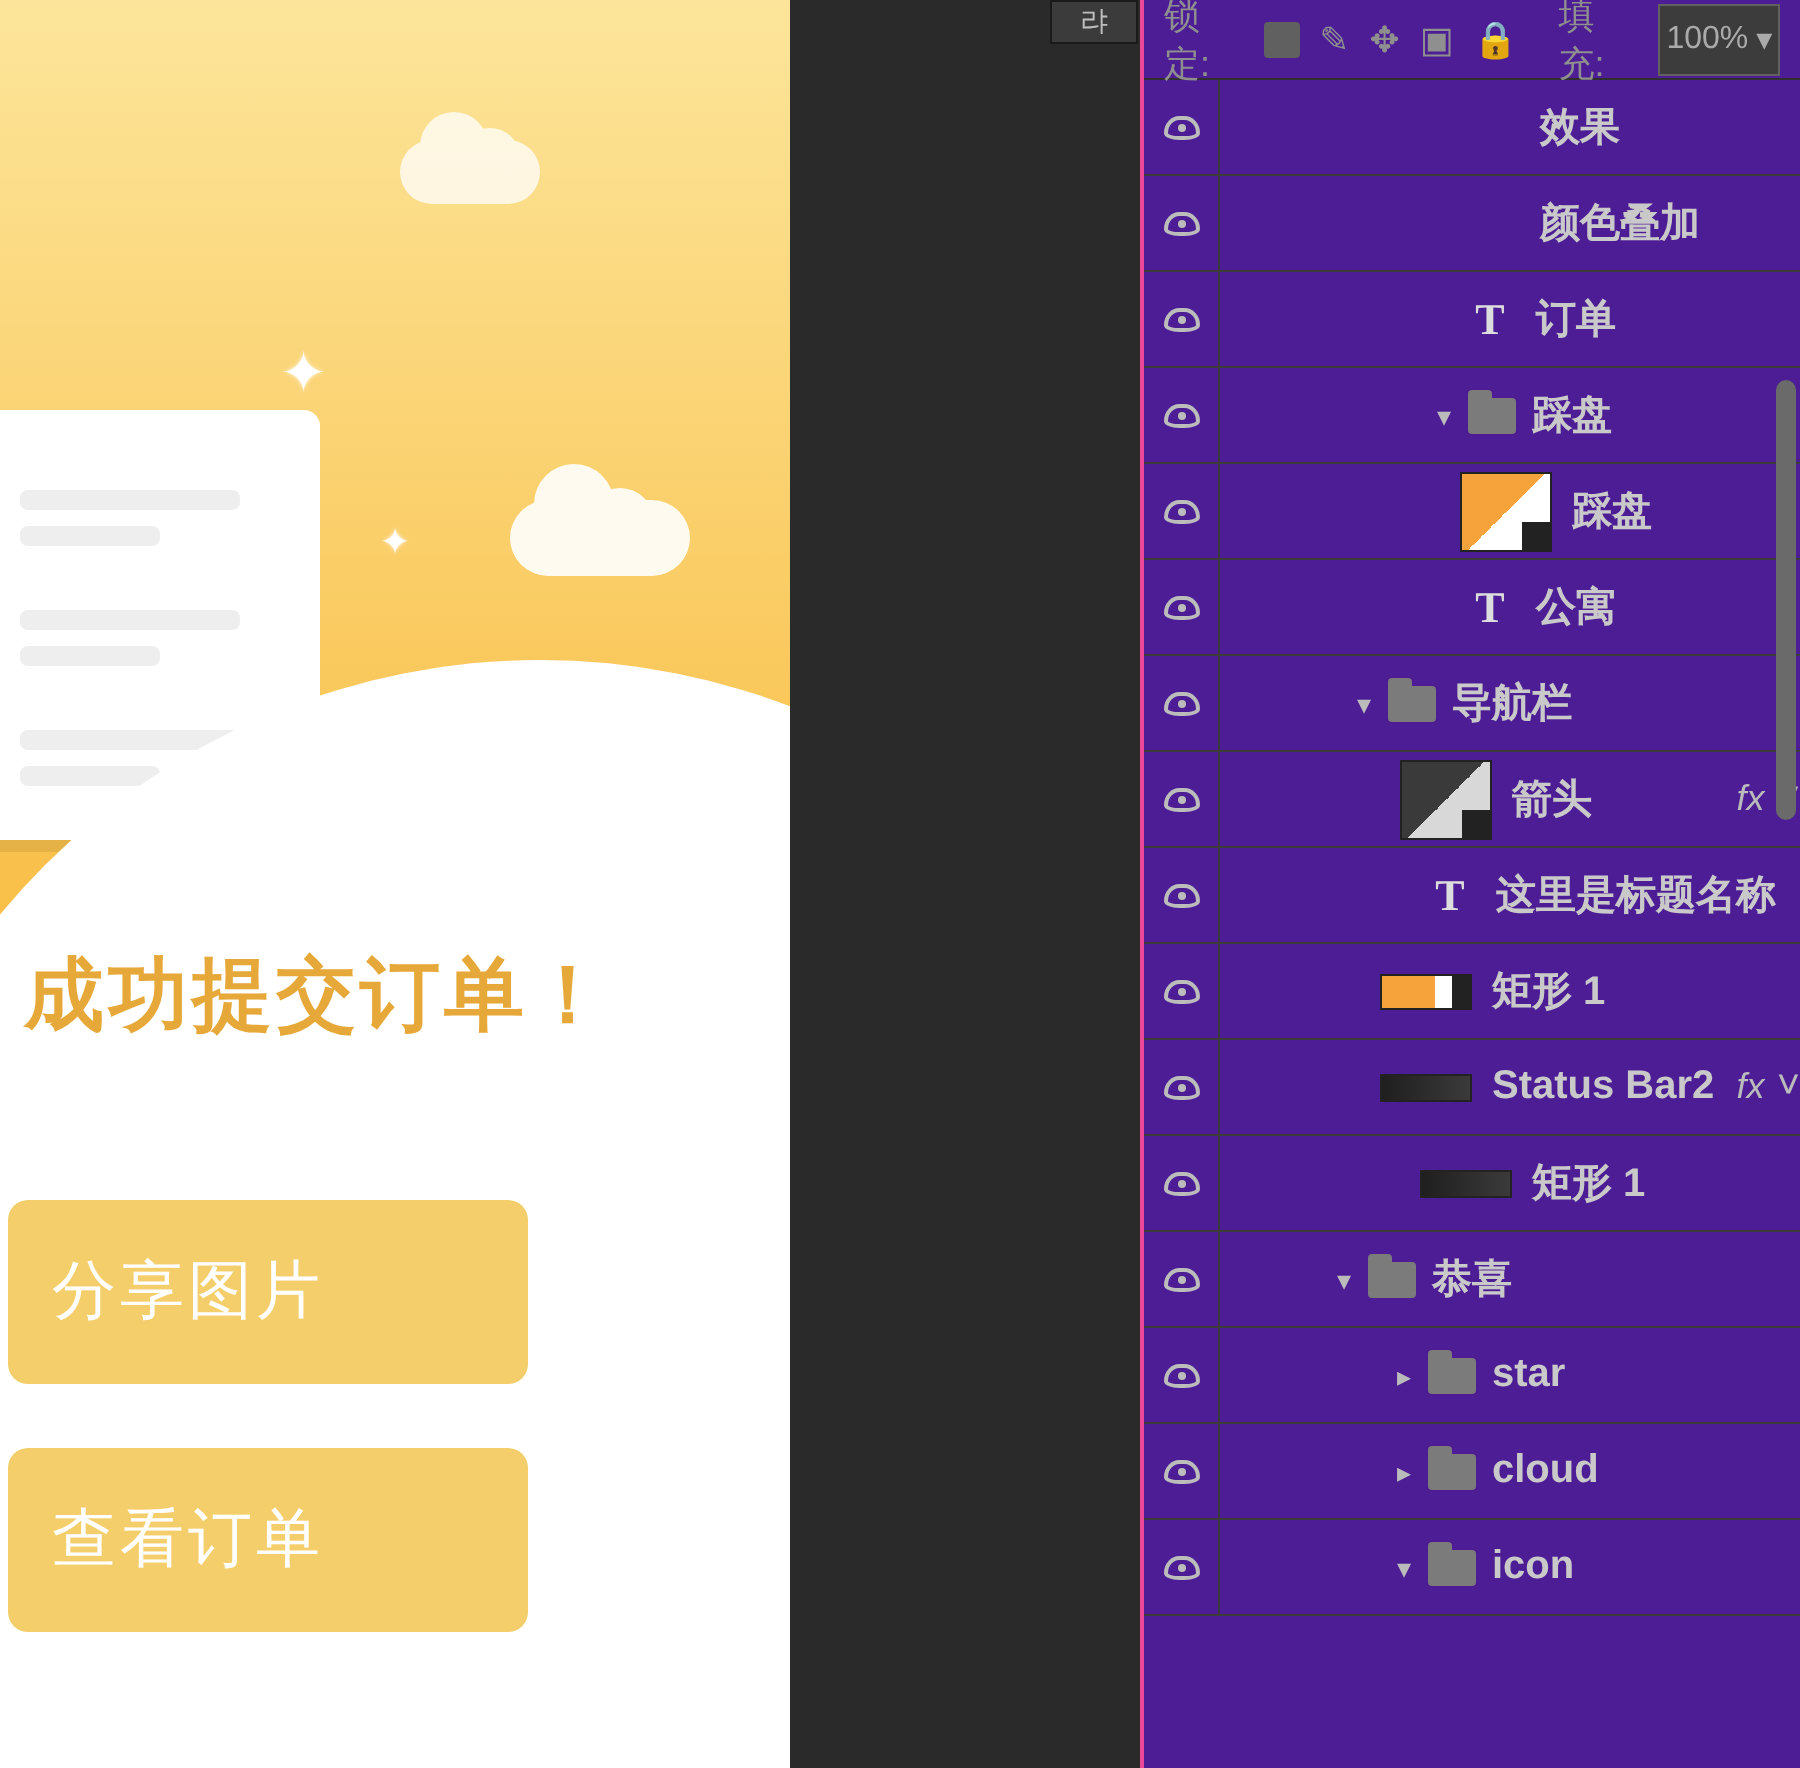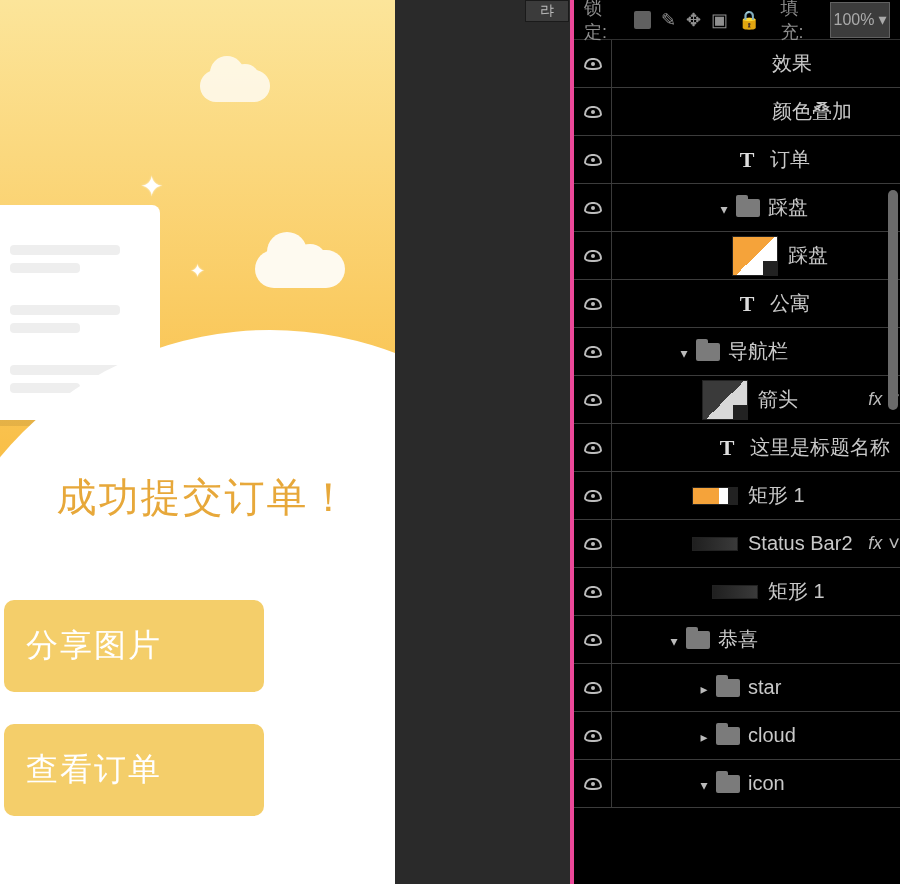--- a/index.html
+++ b/index.html
@@ -52,22 +52,22 @@
 
     
     .curve{
       position:absolute; left:-80px; top:330px;
       width: 700px; height:700px;
       background:#fff; border-radius:50%;
     }
 
     .success-text{
       position:absolute; left:12px; right:0; top:470px;
-      text-align:center; color:#e7a83a;
-      font-size:40px; letter-spacing:2px; font-weight:400;
+      text-align:left; color:#e7a83a;
+      font-size:40px; letter-spacing:2px; font-weight:700;
     }
 
     .btns{ position:absolute; left:16px; top:600px; width:100%; display:flex; flex-direction:column; gap:32px; align-items:stretch;}
     .ybtn{
       margin: 0 0 0 -12px;
       width: 260px;
       background:#f4ce6a;
       color:#fff; font-size:32px;
       padding:24px 0 24px 22px;
       border-radius:10px;
@@ -80,26 +80,26 @@
     .toolstub{
       position:absolute; left:130px; top:0;
       width:44px; height:22px;
       background:#3b3b3b; border:1px solid #1a1a1a;
       color:#bdbdbd; font-size:14px; text-align:center; line-height:18px;
     }
 
     
     .layerspanel{
       flex:1; height:100%;
-      background:#000000;
+      background:#4c1d95;
       color:#c9c9c9;
       font-size:20px;
       position:relative;
       overflow:hidden;
-      border-left:4px solid #ec4899;
+      border-left:2px solid #ec4899;
     }
     .locksrow{
       height:40px; border-bottom:1px solid #2f2f2f;
       display:flex; align-items:center; gap:10px;
       padding:0 10px; color:#8f8f8f; font-size:18px;
     }
     .locksrow .sp{flex:1}
     .fillbox{ width:62px; height:36px; border:1px solid #616161; background:#3c3c3c; color:#aaa;
       font-size:16px; display:flex; align-items:center; justify-content:center;}
     .tinyicon{ width:18px; height:18px; display:inline-block; background:#606060; border-radius:2px;}
@@ -120,21 +120,21 @@
     .row .indent{ height:100%;}
     .row .disc{ width:24px; text-align:center; color:#bbb;}
     .row .folder{ width:24px; height:18px; background:#7b7b7b; border-radius:2px; position:relative; margin-right:8px;}
     .row .folder::before{content:""; position:absolute; left:0; top:-4px; width:12px; height:6px; background:#7b7b7b; border-radius:2px 2px 0 0;}
     .row .thumb{ width:46px; height:40px; background:#2e2e2e; border:1px solid #222; margin-right:10px; position:relative;}
     .row .thumb.orange{ background:linear-gradient(135deg,#f5a33a 50%,#fff 50%);}
     .row .thumb.rect{ height:18px; background:linear-gradient(90deg,#f5a33a 60%,#fff 60%,#fff 80%,#222 80%);}
     .row .thumb.bar{ height:14px; background:linear-gradient(90deg,#1f1f1f,#3a3a3a);}
     .row .thumb .corner{position:absolute; right:0; bottom:0; width:14px; height:14px; background:#222;}
     .row .typeT{ font-family:serif; font-weight:bold; font-size:22px; color:#ddd; width:30px; text-align:center; margin-right:8px;}
-    .row .name{ flex:1; }
+    .row .name{ flex:1;font-weight:bold; }
     .row .fx{ font-style:italic; color:#bbb; margin-right:6px; font-size:18px;}
     .row .fxchev{ color:#bbb;}
     .scrollbar{
       position:absolute; right:2px; top:150px;
       width:10px; height:220px; background:#6a6a6a;
       border-radius:5px;
     }
     .eye{ width:18px; height:12px; border:2px solid #bcbcbc; border-radius:60% 60% 60% 60%/100% 100% 40% 40%; position:relative;}
     .eye::after{ content:""; position:absolute; left:5px; top:2px; width:4px; height:4px; background:#bcbcbc; border-radius:50%;}
     .chevd::before{content:"▾"; font-size:14px;}

